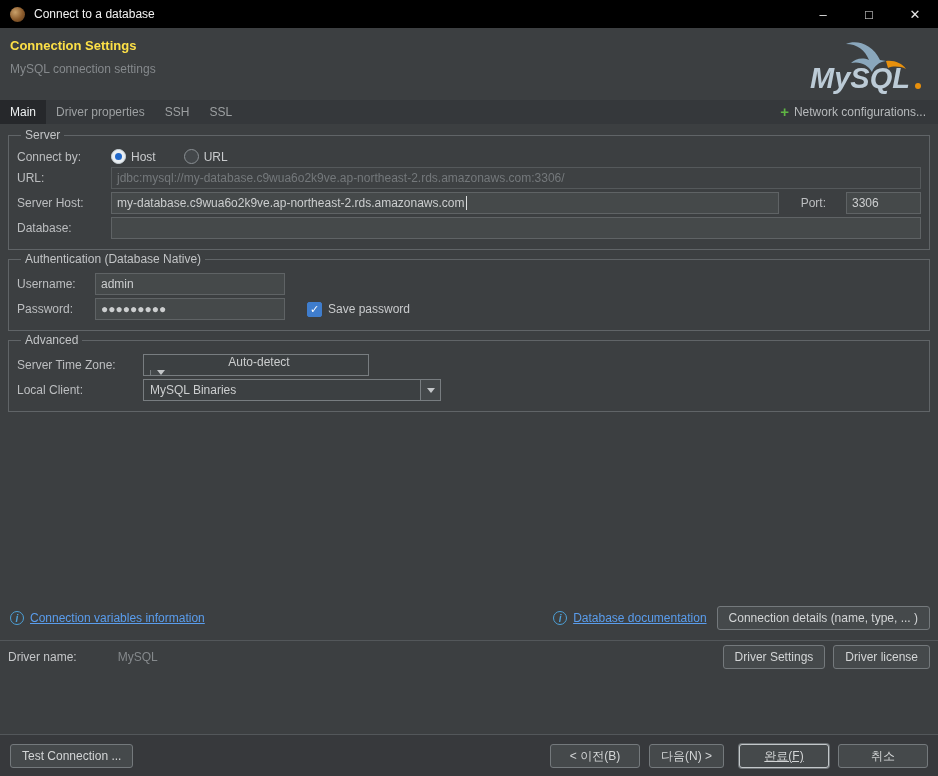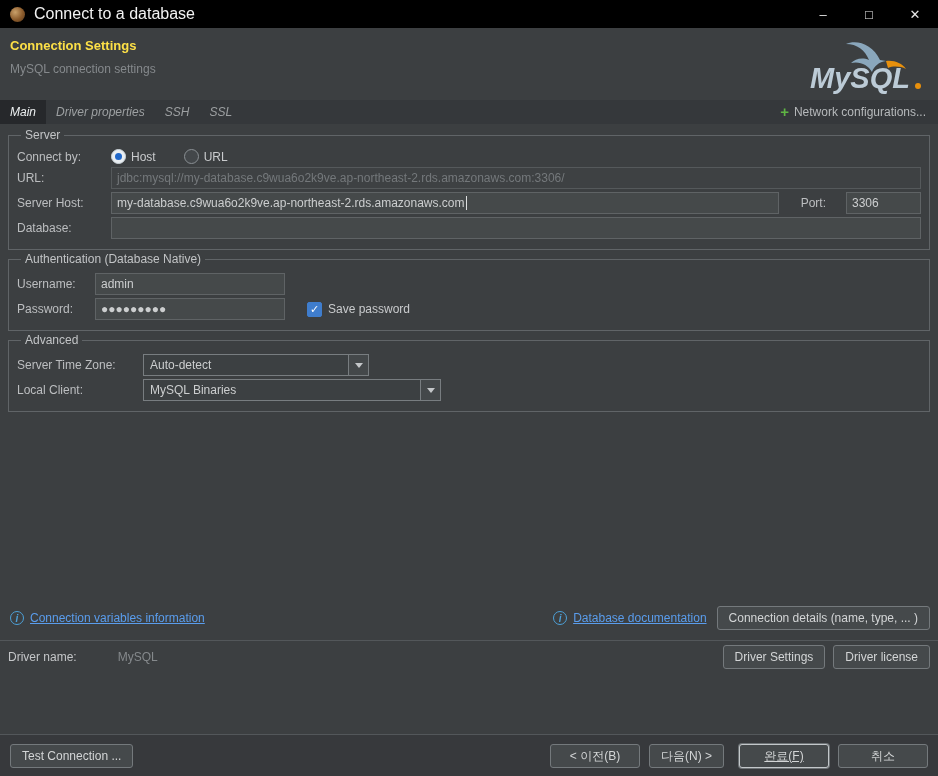--- a/index.html
+++ b/index.html
@@ -5,31 +5,31 @@
   html,body{margin:0;padding:0;background:#2a2a2a;}
   *{box-sizing:border-box;}
   .window{
     width:938px;height:776px;overflow:hidden;display:flex;flex-direction:column;
     background:#3c3f41;color:#bcbec0;font-family:"Liberation Sans",sans-serif;font-size:12px;
   }
   
   .titlebar{height:28px;flex:none;background:#000;display:flex;align-items:center;color:#f0f0f0;}
   .app-icon{width:15px;height:15px;border-radius:50%;margin:0 9px 0 10px;flex:none;
     background:radial-gradient(circle at 35% 35%, #c9a06a 0%, #8a5a2b 55%, #55371b 100%);}
-  .title-text{font-size:16px;color:#f2f2f2;}
+  .title-text{font-size:12px;color:#f2f2f2;}
   .win-controls{margin-left:auto;display:flex;height:100%;}
   .win-btn{width:46px;display:flex;align-items:center;justify-content:center;color:#e6e6e6;font-size:13px;cursor:default;}
   
   .header{height:72px;flex:none;display:flex;justify-content:space-between;padding:8px 8px 0 10px;background:#3c3f41;}
   .header-title{font-size:13px;font-weight:bold;color:#fde047;margin-top:2px;}
   .header-subtitle{margin-top:9px;color:#85898c;}
   .mysql-logo{margin-right:4px;}
   
   .tabbar{height:24px;flex:none;background:#35383b;display:flex;align-items:stretch;}
-  .tab{padding:0 10px;display:flex;align-items:center;color:#9da0a2;cursor:pointer;font-style:italic;}
+  .tab{padding:0 10px;display:flex;align-items:center;color:#9da0a2;cursor:pointer;}
   .tab.active{background:#26282b;color:#edf0f1;}
   .network-config{margin-left:auto;display:flex;align-items:center;gap:5px;padding-right:12px;color:#b6b9bb;cursor:pointer;}
   .plus-icon{color:#5fb544;font-weight:bold;font-size:15px;line-height:12px;}
   
   .content{flex:1;min-height:0;display:flex;flex-direction:column;padding:2px 8px 0 8px;background:#3c3f41;}
   .group{border:1px solid #606467;position:relative;margin-top:9px;padding:10px 8px 7px 8px;}
   .group-legend{position:absolute;top:-8px;left:12px;background:#3c3f41;padding:0 4px;color:#c2c4c6;line-height:15px;}
   .form-row{display:flex;align-items:center;margin:3px 0;gap:12px;}
   .label{color:#bcbec0;flex:none;}
   .w80{width:82px;}
@@ -47,21 +47,21 @@
   .port{width:75px;margin-left:4px;flex:none;}
   .port-label{margin:0 4px 0 10px;}
   .w190{width:190px;flex:none;}
   .checkbox-wrap{display:flex;align-items:center;margin-left:10px;gap:6px;color:#c9cbcd;cursor:pointer;}
   .checkbox{width:15px;height:15px;background:#3f7dcd;border:1px solid #3f7dcd;border-radius:2px;color:#fff;
     font-size:11px;line-height:13px;text-align:center;flex:none;}
   .combo{display:flex;align-items:center;justify-content:space-between;background:#3c4042;border:1px solid #787d80;
     height:22px;padding-left:6px;color:#cccecf;cursor:pointer;flex:none;}
   .combo-arrow{width:20px;align-self:stretch;border-left:1px solid #787d80;display:flex;align-items:center;justify-content:center;background:#44484a;}
   .arr{width:0;height:0;border-left:4px solid transparent;border-right:4px solid transparent;border-top:5px solid #c4c7c9;}
-  .combo.tz{width:226px;}
+  .combo.tz{width:226px;flex-direction:column;}
   .combo.lc{width:298px;}
   
   .links-row{margin-top:auto;display:flex;align-items:center;padding:6px 0 10px 2px;}
   .link-item{display:flex;align-items:center;gap:6px;cursor:pointer;}
   .info-icon{width:14px;height:14px;border-radius:50%;border:1px solid #4da1d8;color:#4da1d8;font-size:10px;
     font-style:italic;font-weight:bold;display:flex;align-items:center;justify-content:center;flex:none;}
   .link{color:#5a9ded;text-decoration:underline;}
   .right-links{margin-left:auto;display:flex;align-items:center;gap:10px;}
   
   .btn{background:#45494b;border:1px solid #74797c;border-radius:3px;color:#d3d5d6;

